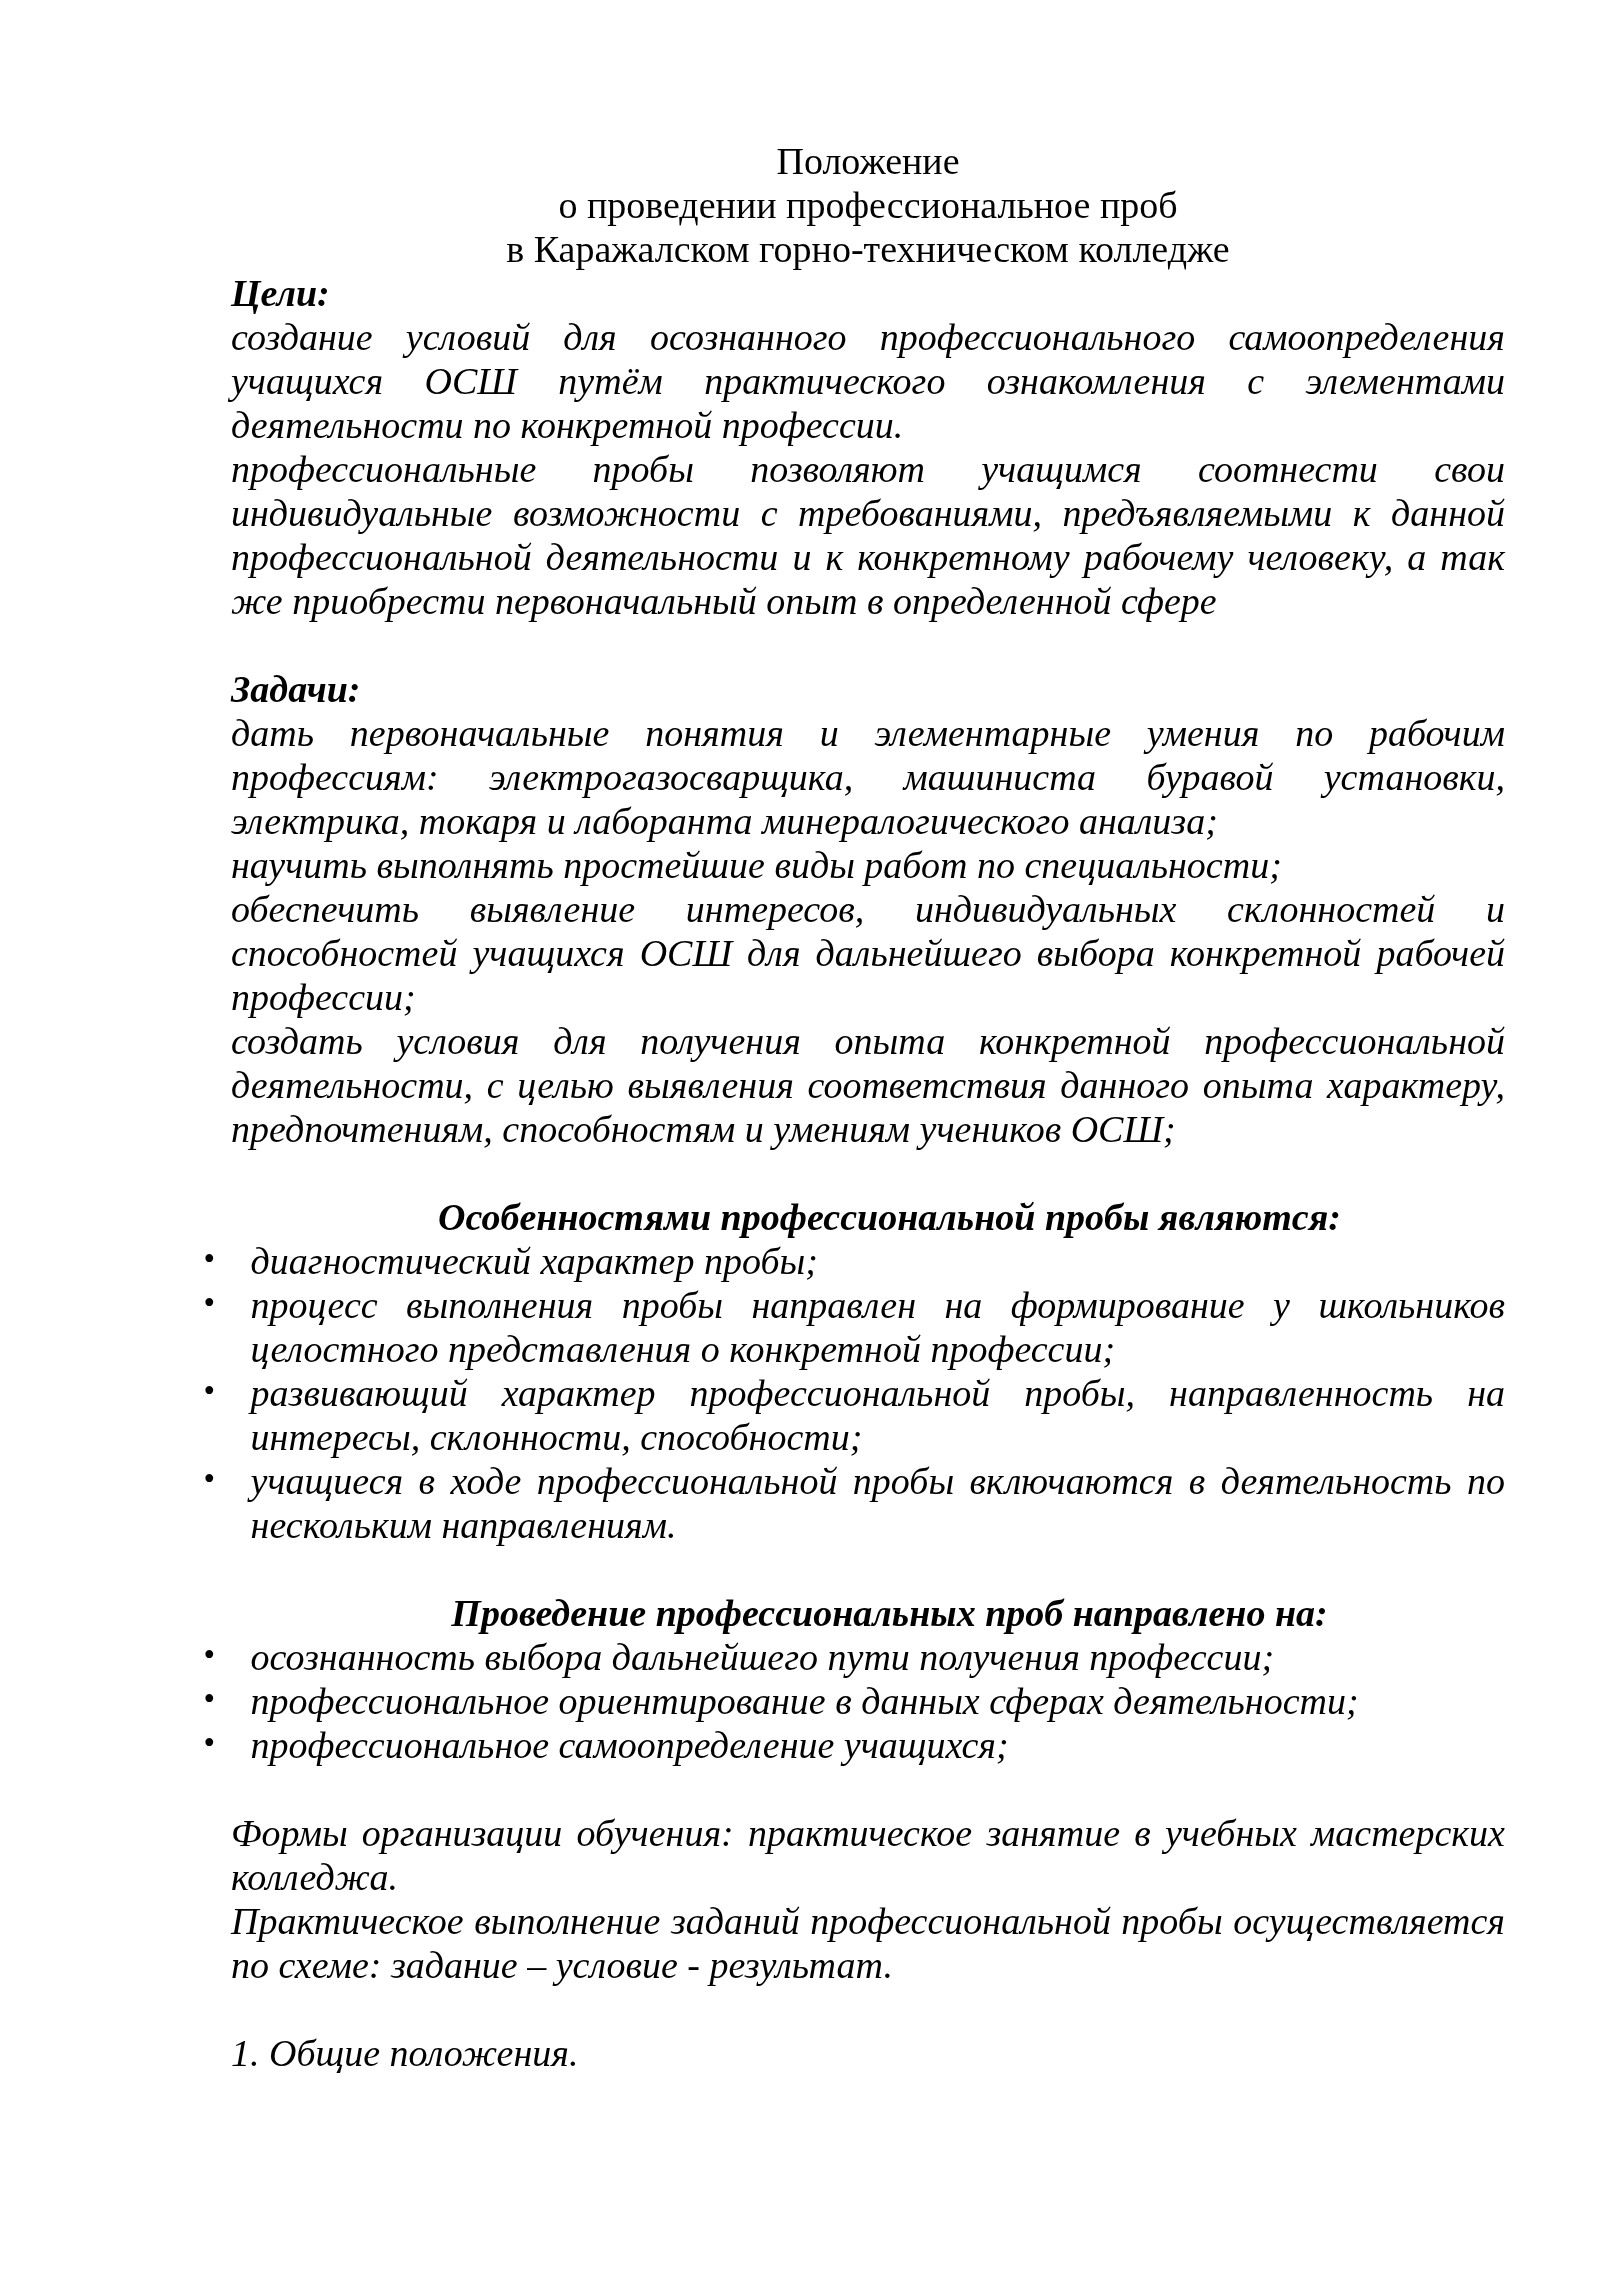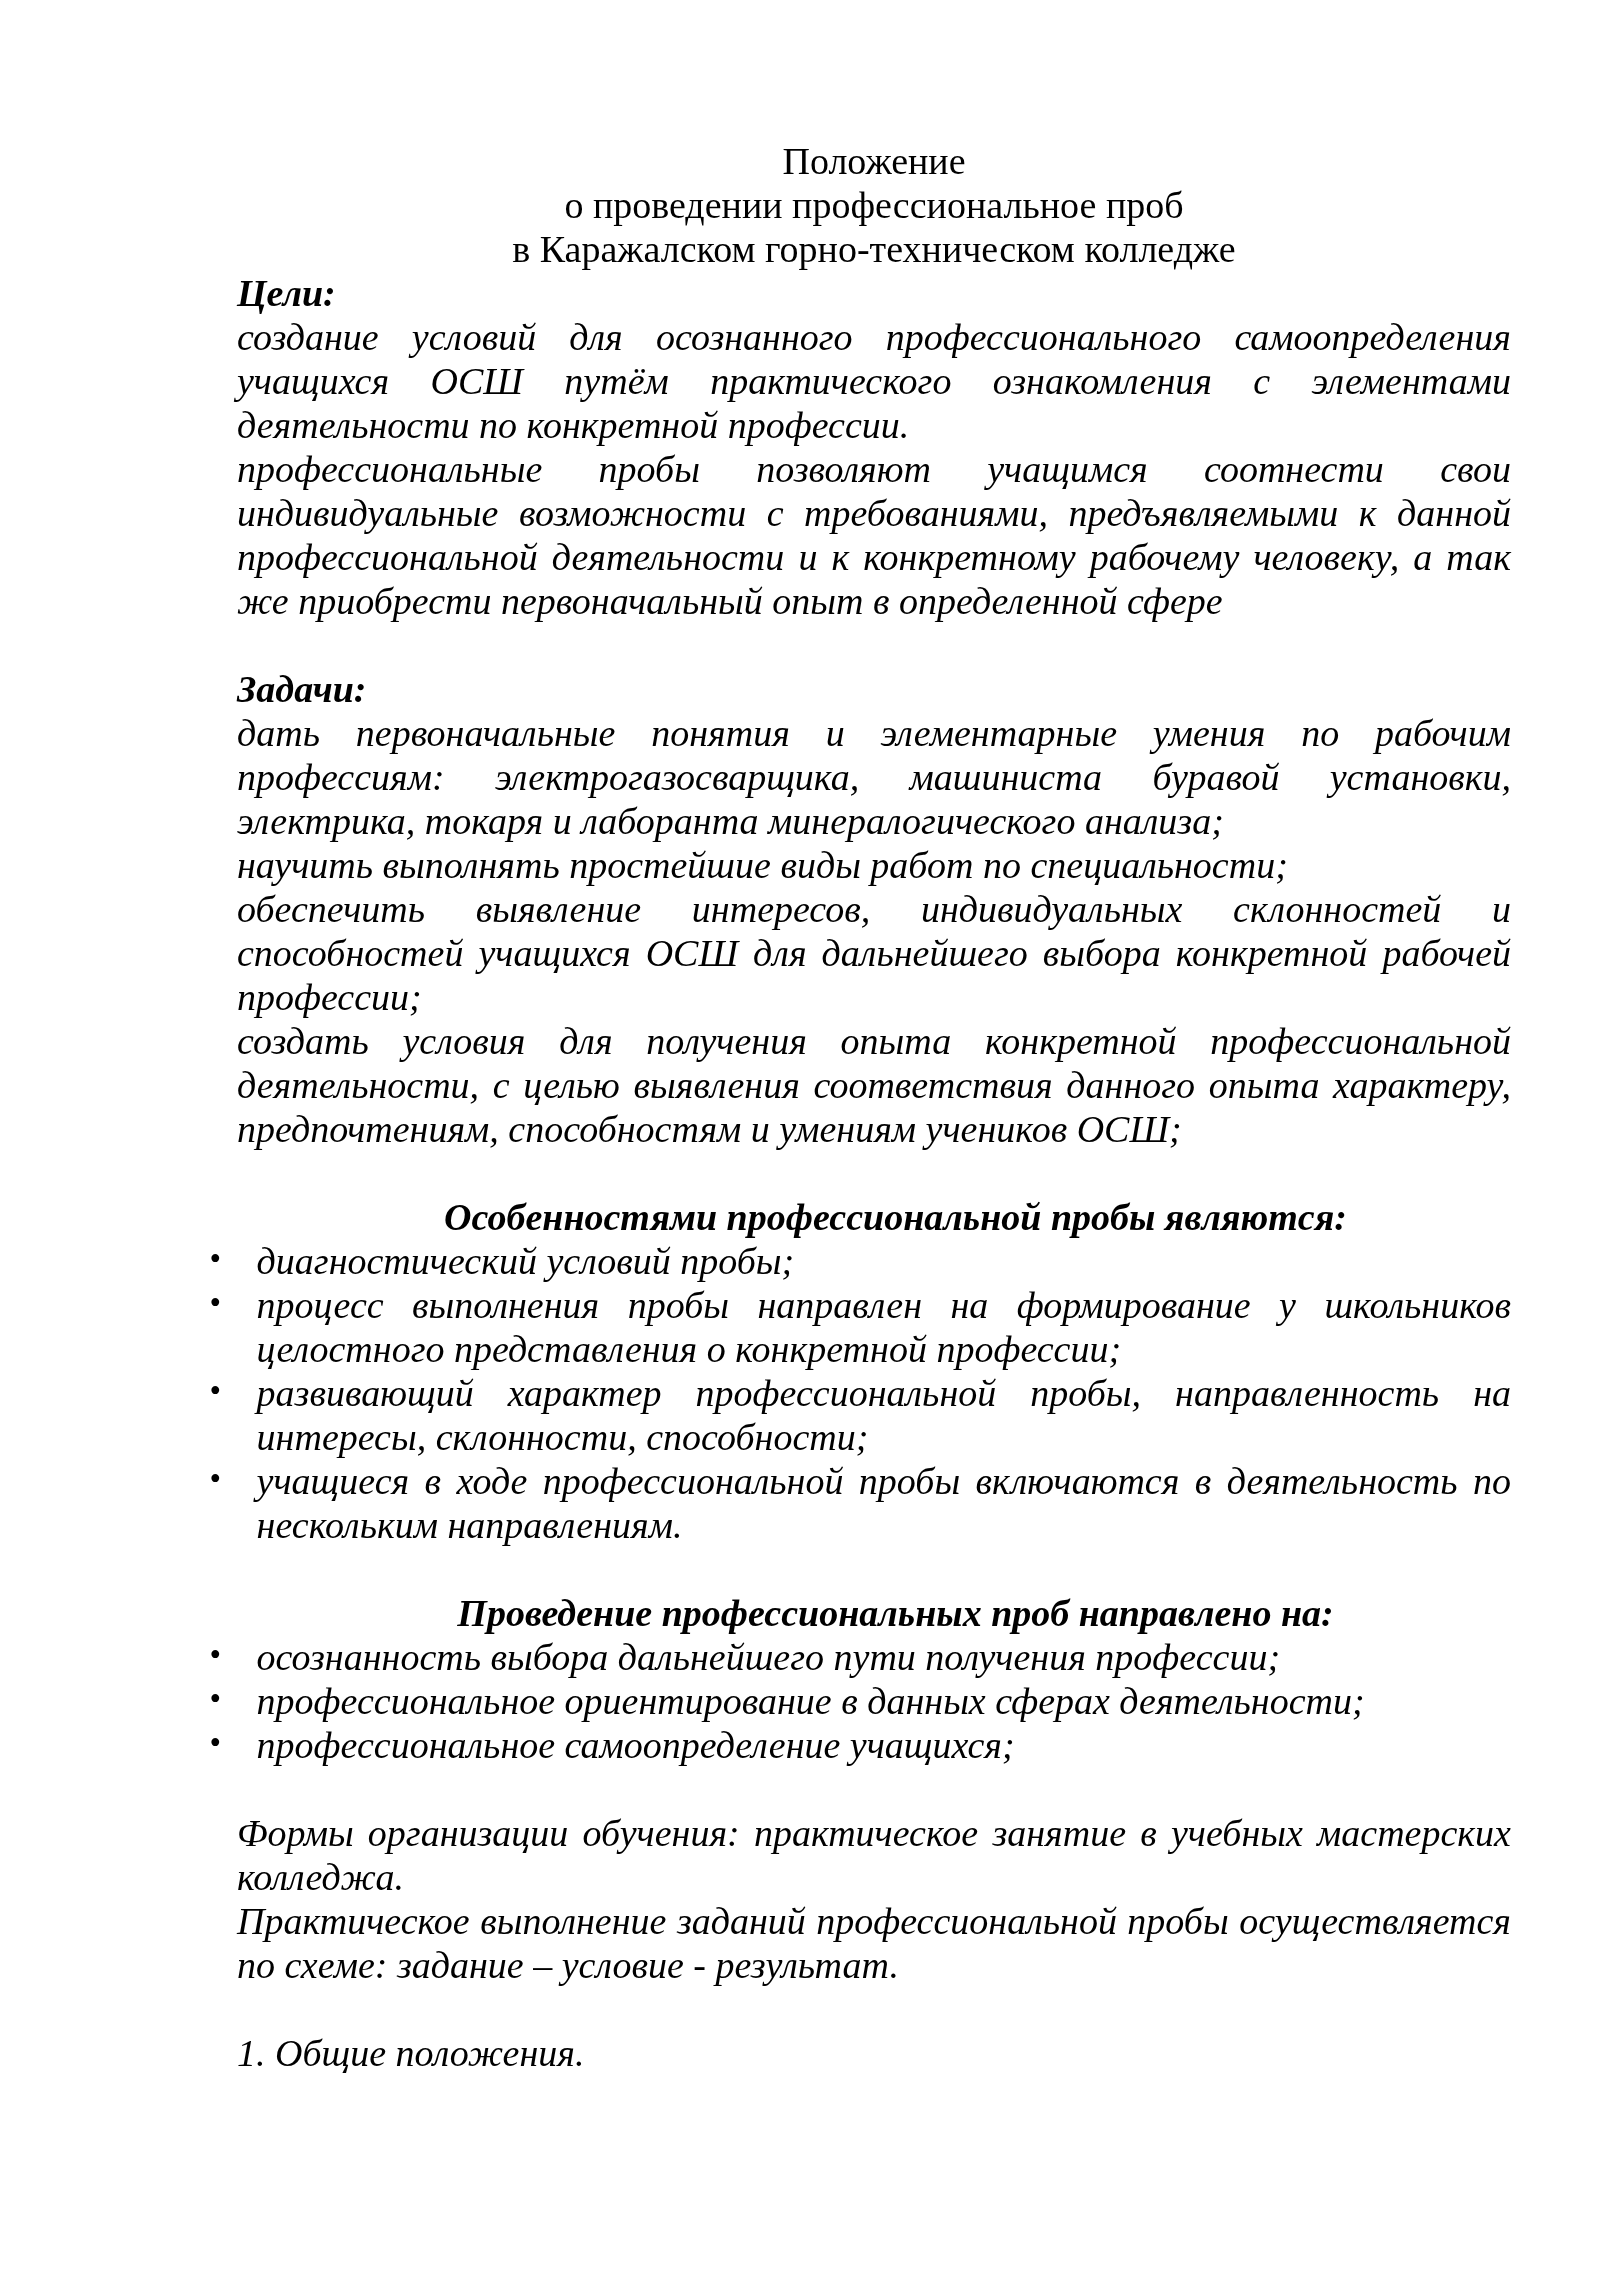--- a/index.html
+++ b/index.html
@@ -18,21 +18,21 @@
   .page {
     position: absolute;
     top: 0;
     left: 0;
     width: 1621px;
     height: 2293px;
     background: #ffffff;
   }
   .content {
     position: absolute;
-    left: 237px;
+    left: 231px;
     top: 139px;
     width: 1274px;
     font-size: 38px;
     line-height: 44px;
     font-style: italic;
   }
   .title {
     text-align: center;
     font-style: normal;
     font-weight: normal;
@@ -97,21 +97,21 @@
     <p>научить выполнять простейшие виды работ по специальности;</p>
     <p>обеспечить выявление интересов, индивидуальных склонностей и способностей учащихся ОСШ для дальнейшего выбора конкретной рабочей профессии;</p>
     <p>создать условия для получения опыта конкретной профессиональной деятельности, с целью выявления соответствия данного опыта характеру, предпочтениям, способностям и умениям учеников ОСШ;</p>
 
     <div class="gap"></div>
 
     <p class="heading indent">Особенностями профессиональной пробы являются:</p>
     <ul>
       <li>
         <span class="bullet">•</span>
-        <span>диагностический условий пробы;</span>
+        <span>диагностический характер пробы;</span>
       </li>
       <li>
         <span class="bullet">•</span>
         <span>процесс выполнения пробы направлен на формирование у школьников целостного представления о конкретной профессии;</span>
       </li>
       <li>
         <span class="bullet">•</span>
         <span>развивающий характер профессиональной пробы, направленность на интересы, склонности, способности;</span>
       </li>
       <li>

